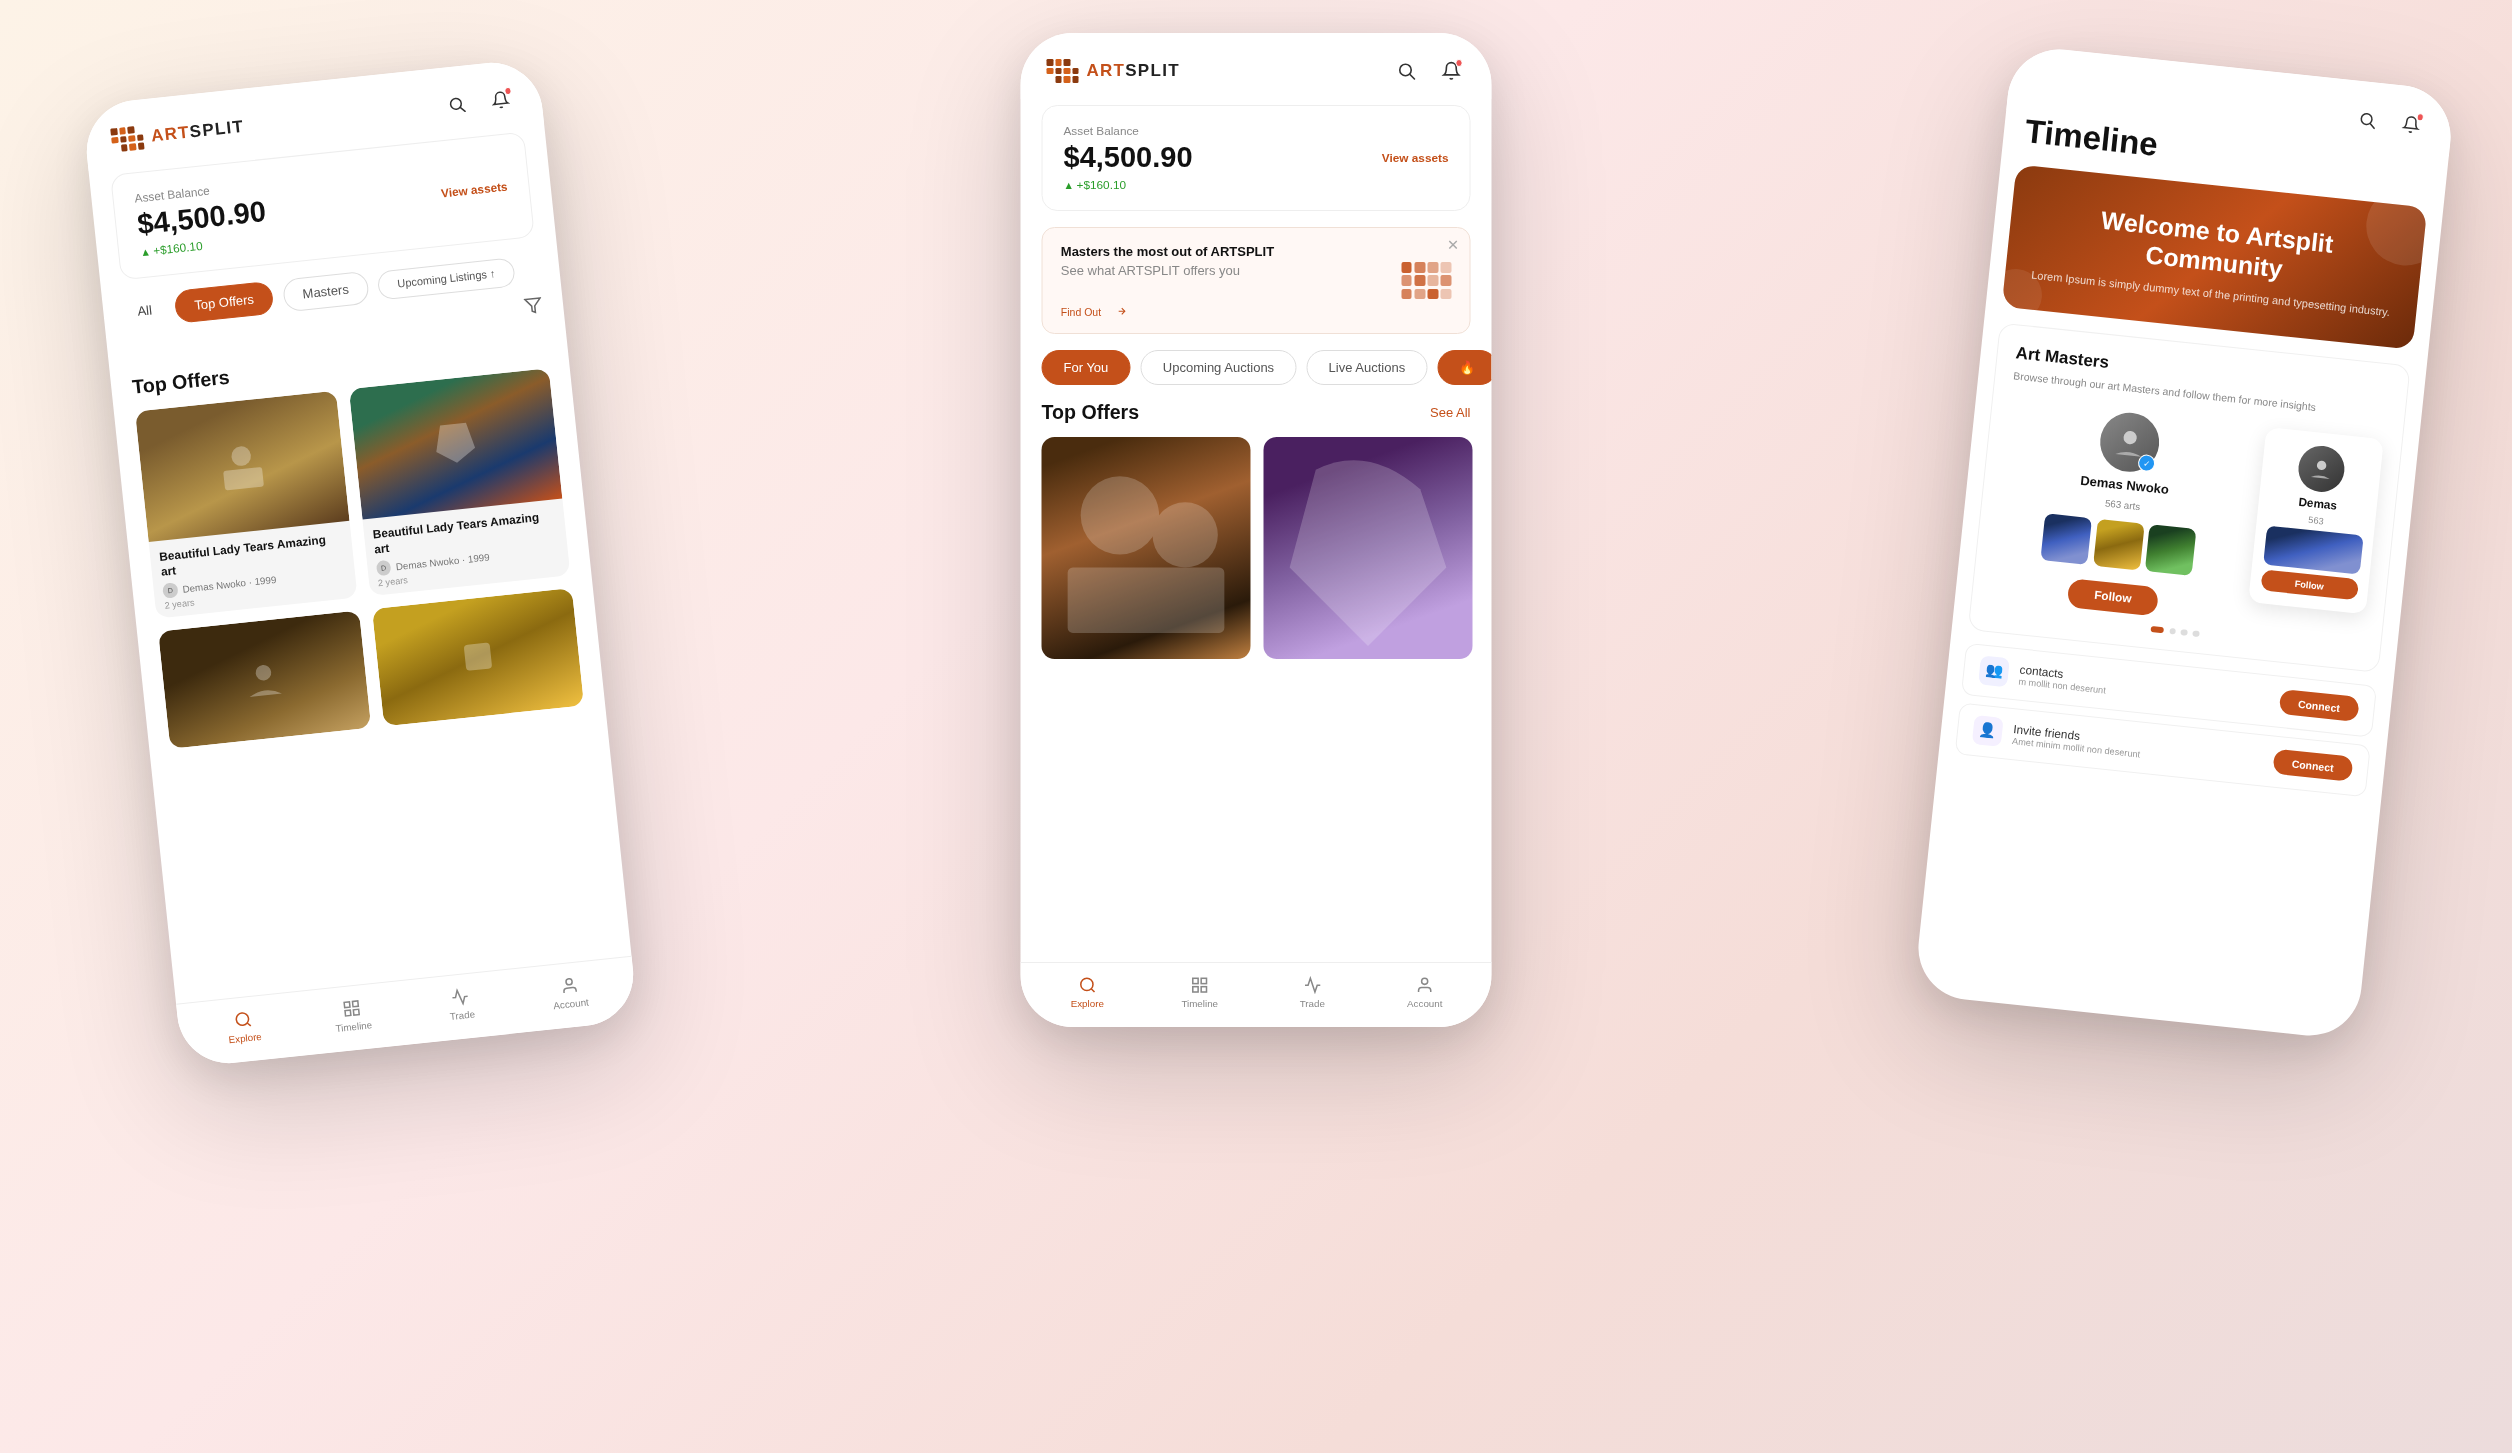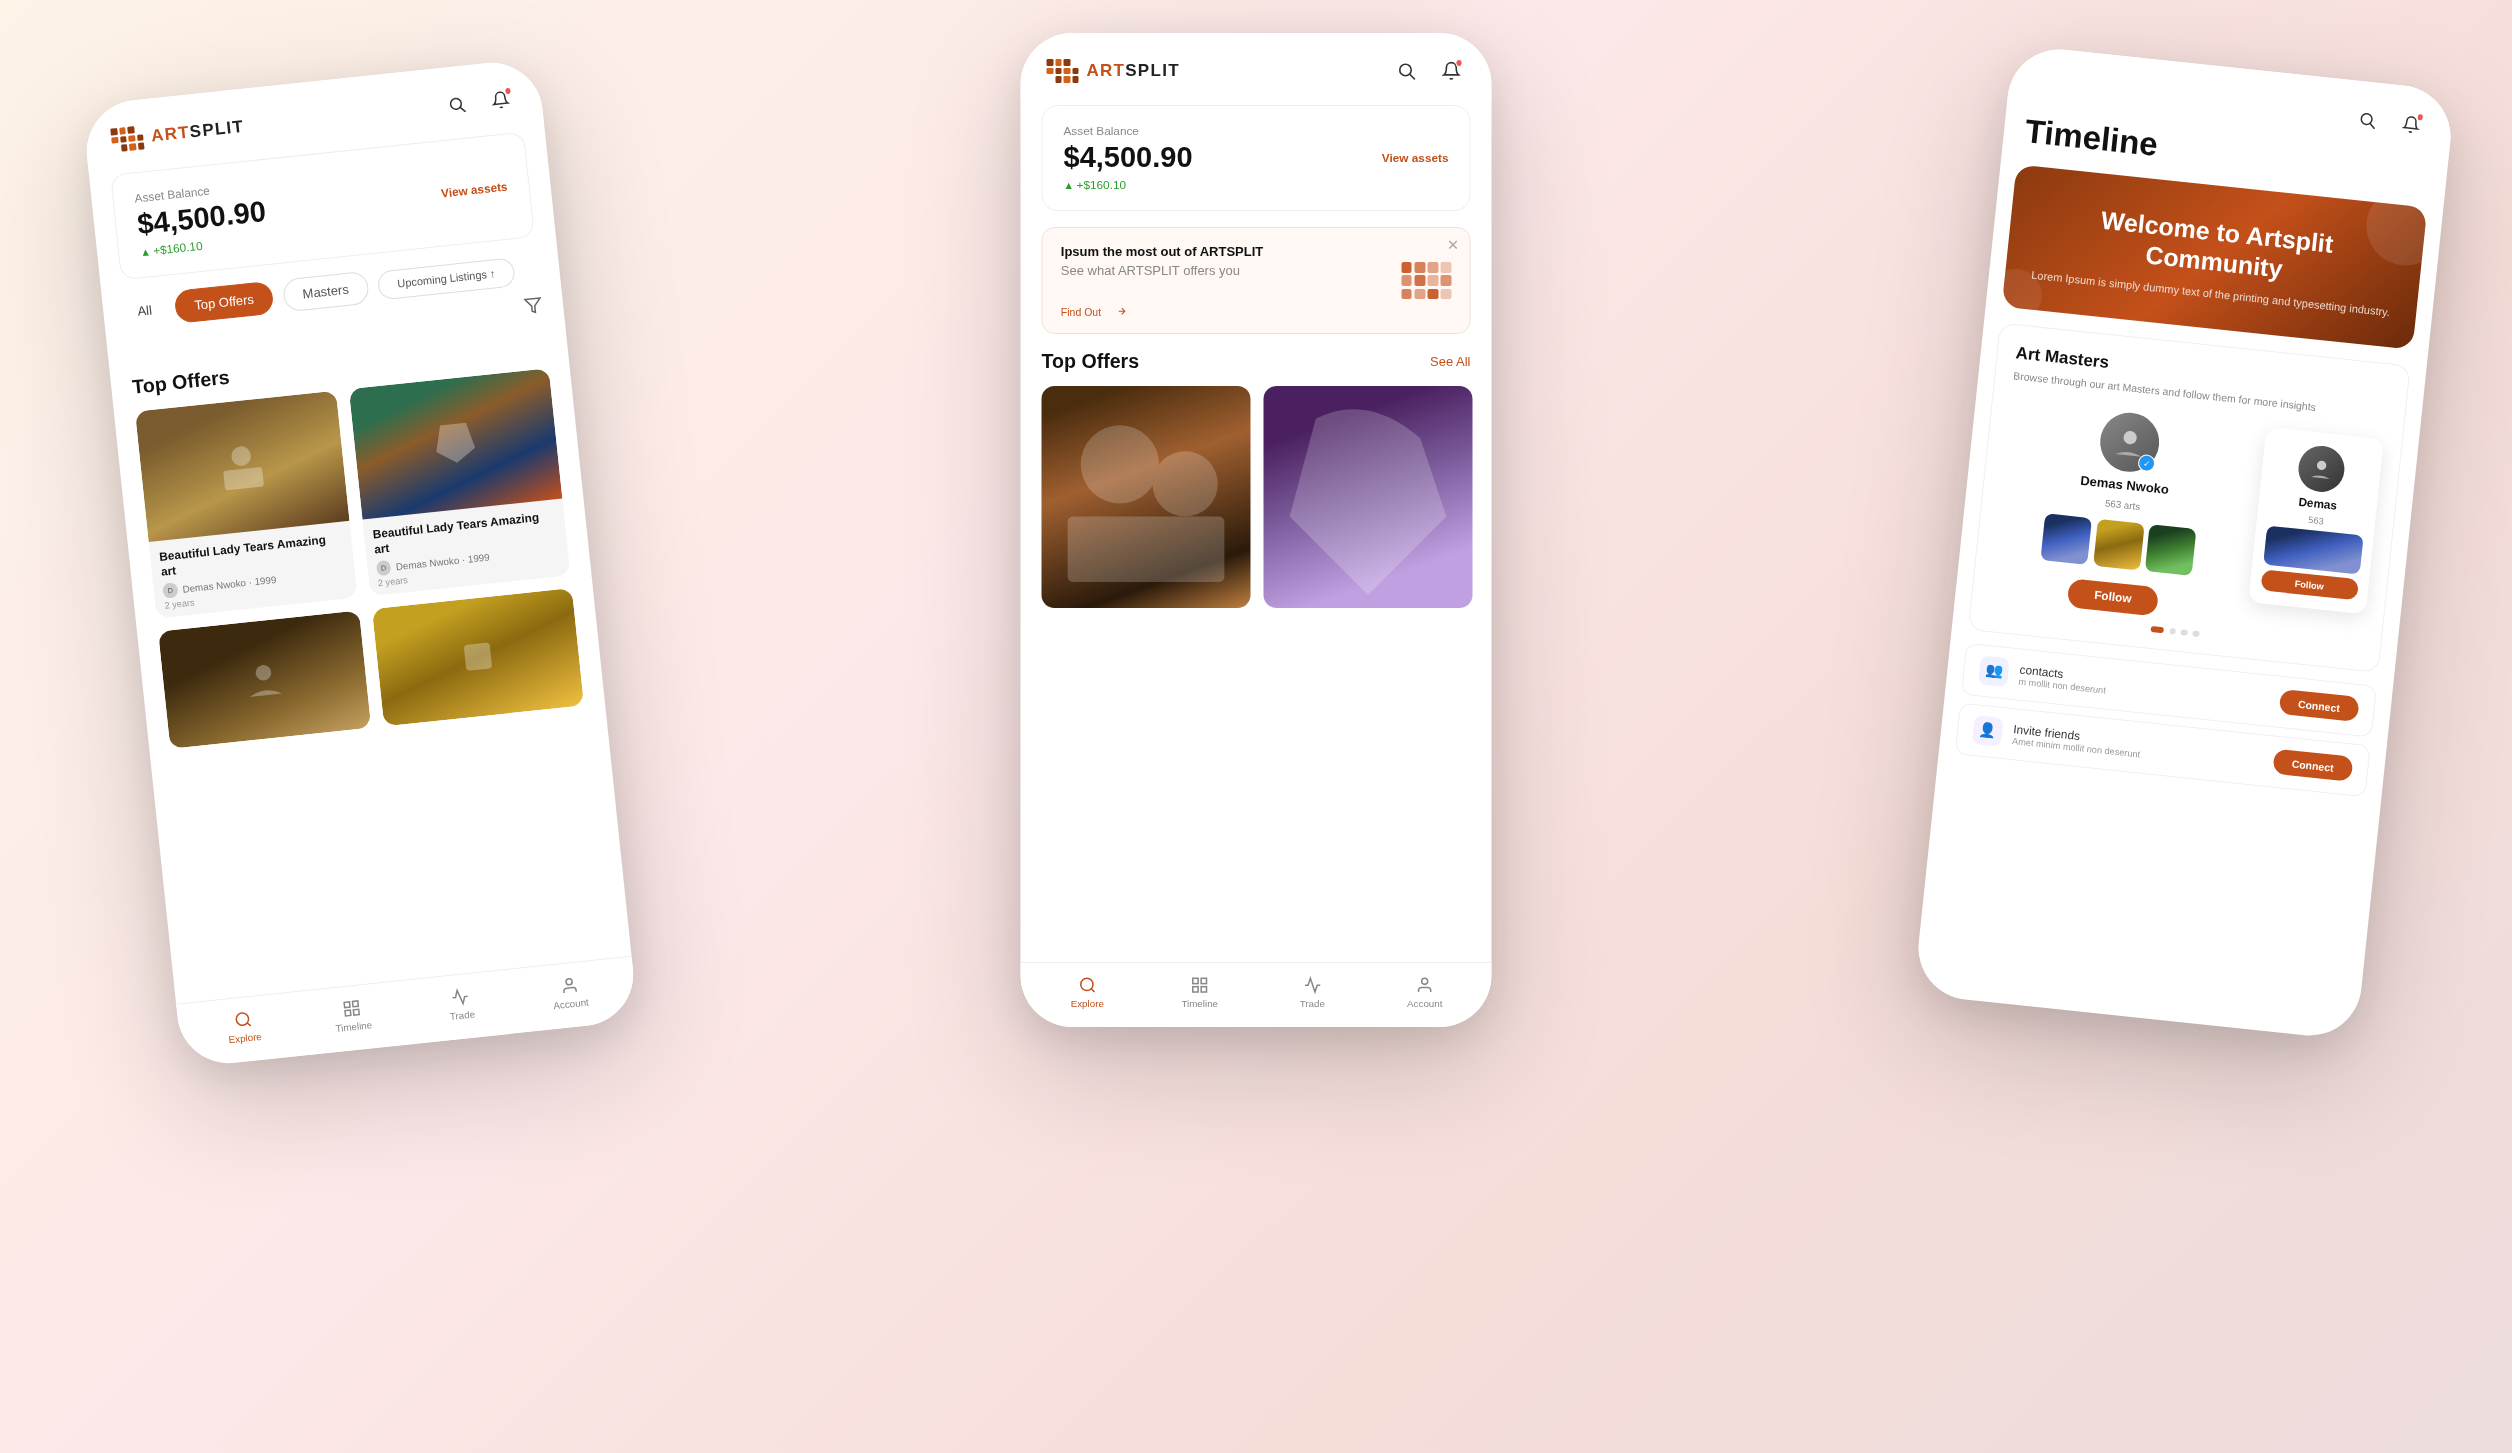--- a/index.html
+++ b/index.html
@@ -812,21 +812,21 @@
       <div class="balance-change">
         <span style="color:#2a9d2a;font-size:10.5px">▲</span>
         <span>+$160.10</span>
       </div>
     </div>
     <div class="view-assets">View assets</div>
   </div>
 
   <div class="promo-banner">
     <div class="promo-text-area">
-      <div class="promo-title">Ipsum the most out of ARTSPLIT</div>
+      <div class="promo-title">Masters the most out of ARTSPLIT</div>
       <div class="promo-sub">See what ARTSPLIT offers you</div>
       <div class="promo-link">
         <span>Find Out</span>
         <svg width="10.5" height="10.5" viewBox="0 0 24 24" fill="none" stroke="#C4501A" stroke-width="2.5">
             <line x1="5" y1="12" x2="19" y2="12"></line>
             <polyline points="12 5 19 12 12 19"></polyline>
           </svg>
       </div>
     </div>
     <div class="promo-icon-grid">
@@ -839,20 +839,26 @@
       <div class="promo-dot" style="opacity:0.4"></div>
       <div class="promo-dot" style="opacity:0.6"></div>
       <div class="promo-dot" style="opacity:0.7"></div>
       <div class="promo-dot" style="opacity:0.5"></div>
       <div class="promo-dot" style="opacity:0.9"></div>
       <div class="promo-dot" style="opacity:0.3"></div>
     </div>
     <div class="promo-close">✕</div>
   </div>
 
+  <div class="category-pills">
+    <div class="cat-pill active">For You</div>
+    <div class="cat-pill">Upcoming Auctions</div>
+    <div class="cat-pill">Live Auctions</div>
+    <div class="cat-pill new-badge">🔥</div>
+  </div>
 
   <div class="section-header">
     <div class="section-title">Top Offers</div>
     <div class="see-all">See All</div>
   </div>
 
   <div class="center-art-row">
     <div class="center-art-img art-dancers">
       <svg width="100%" height="100%" viewBox="0 0 320 340" opacity="0.2">
           <circle cx="120" cy="120" r="60" fill="#fff"></circle>

